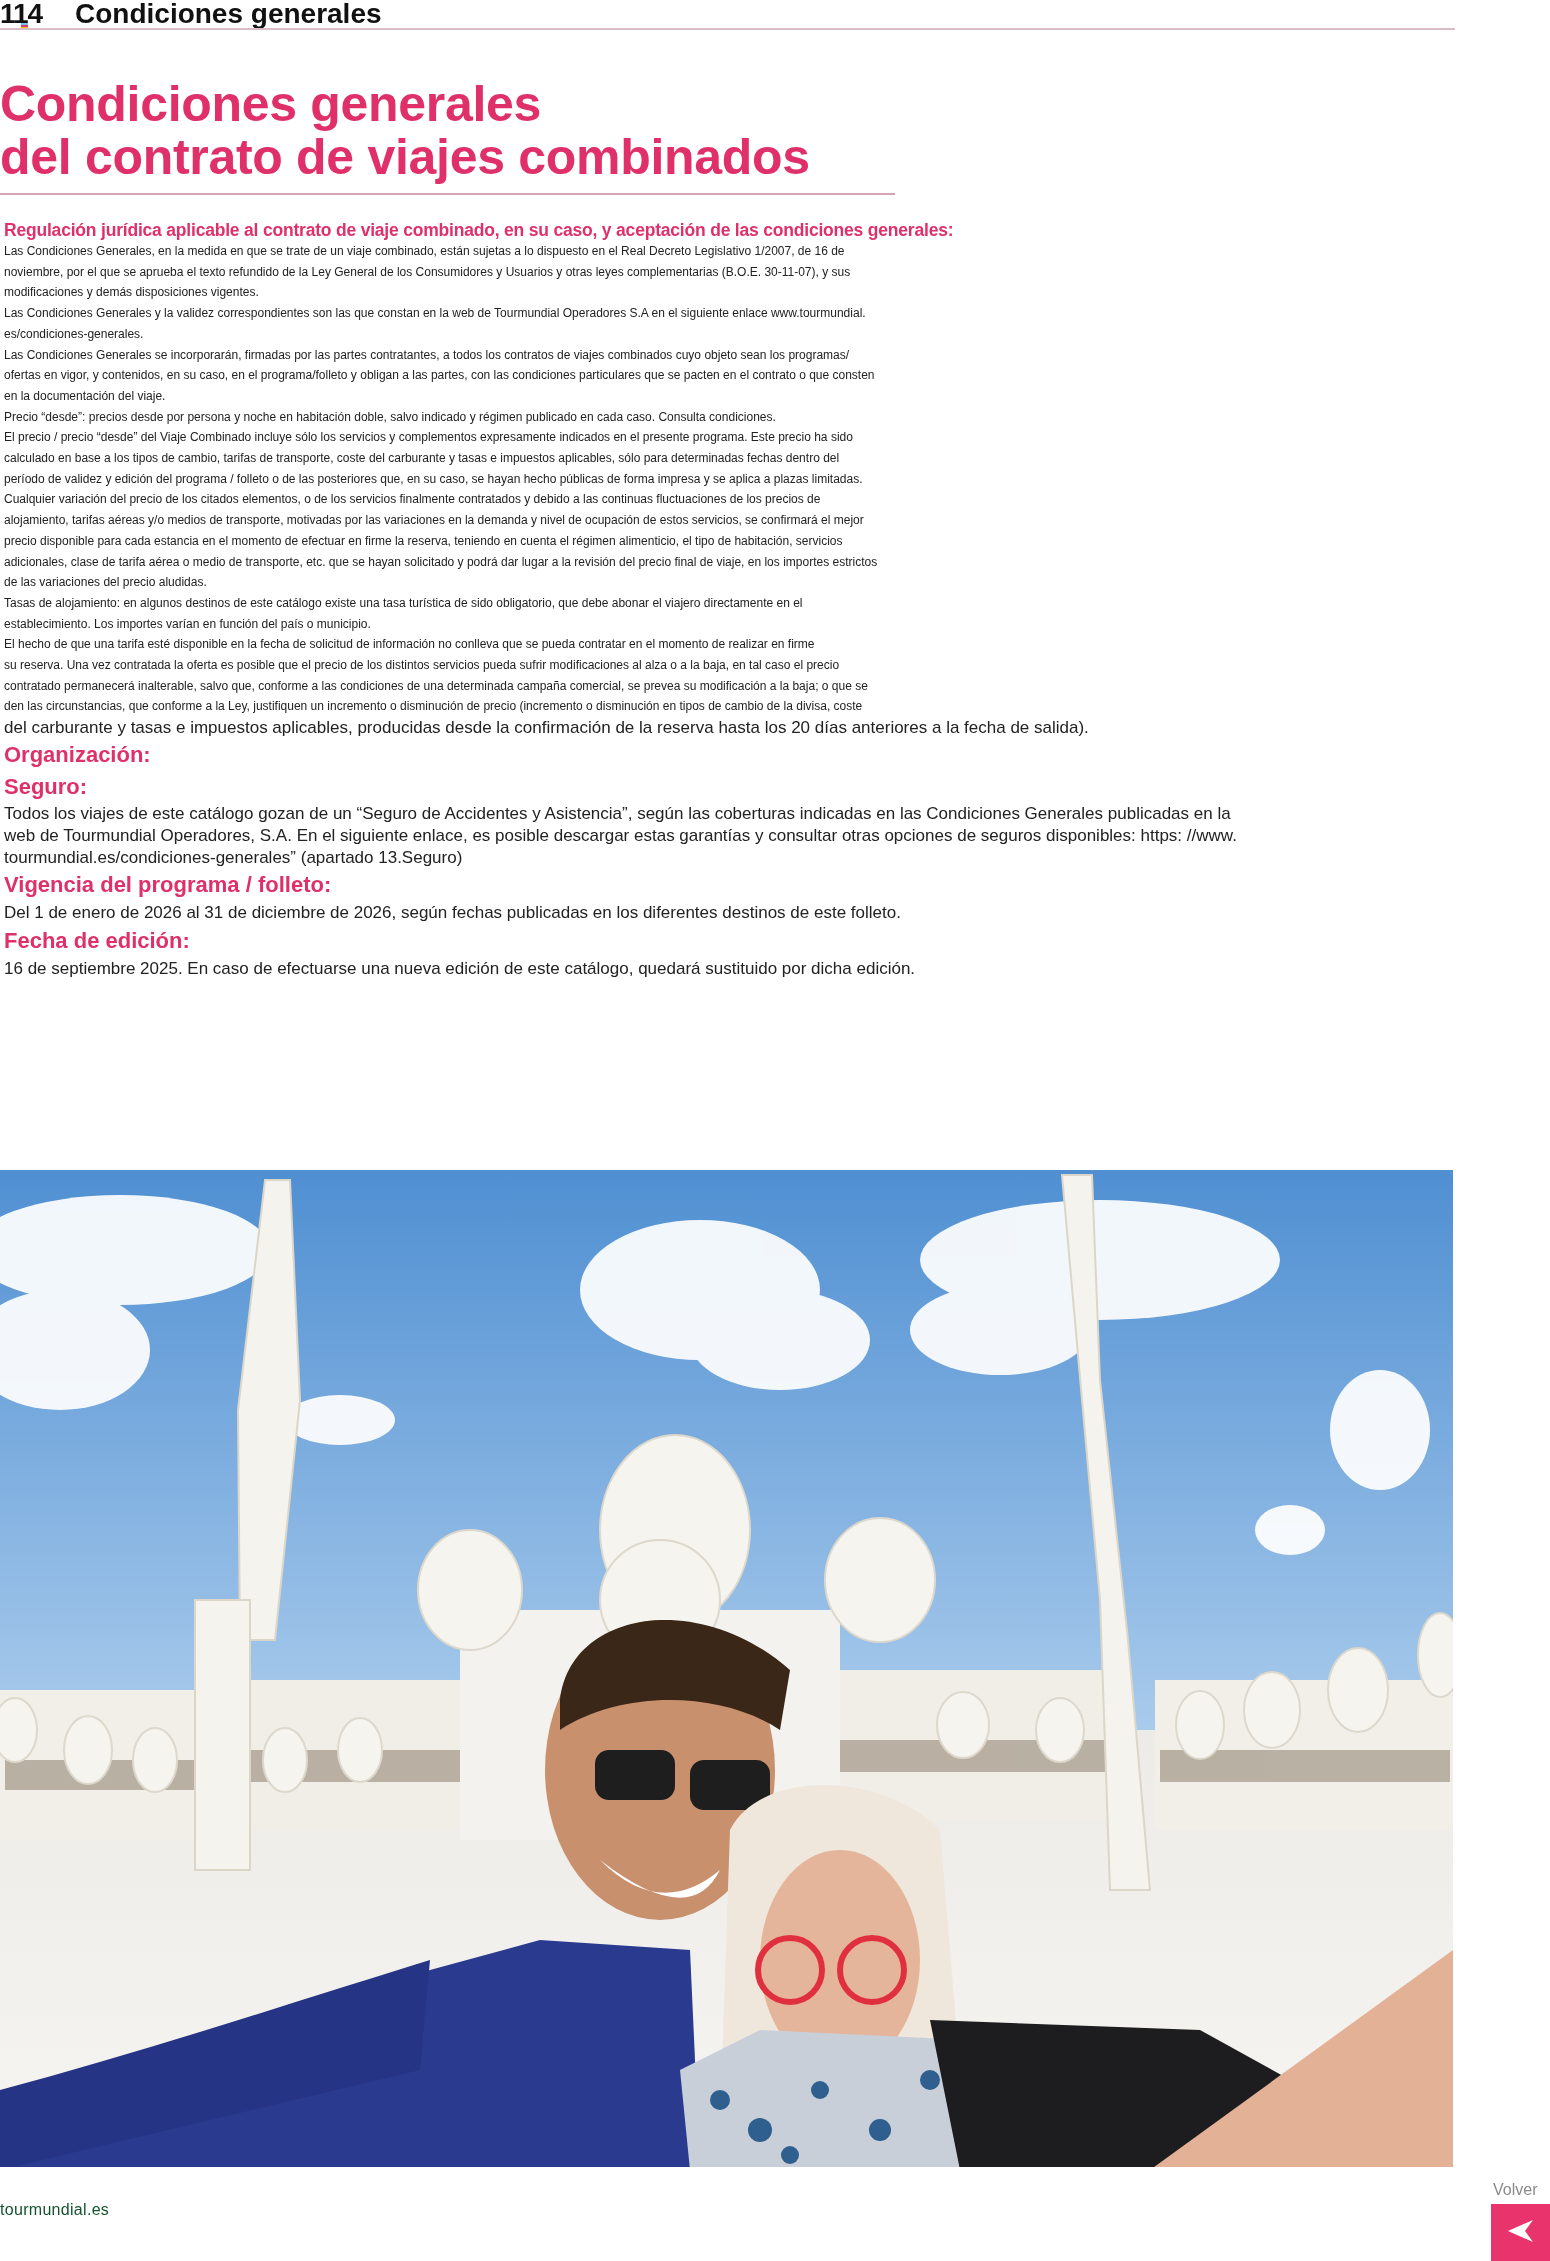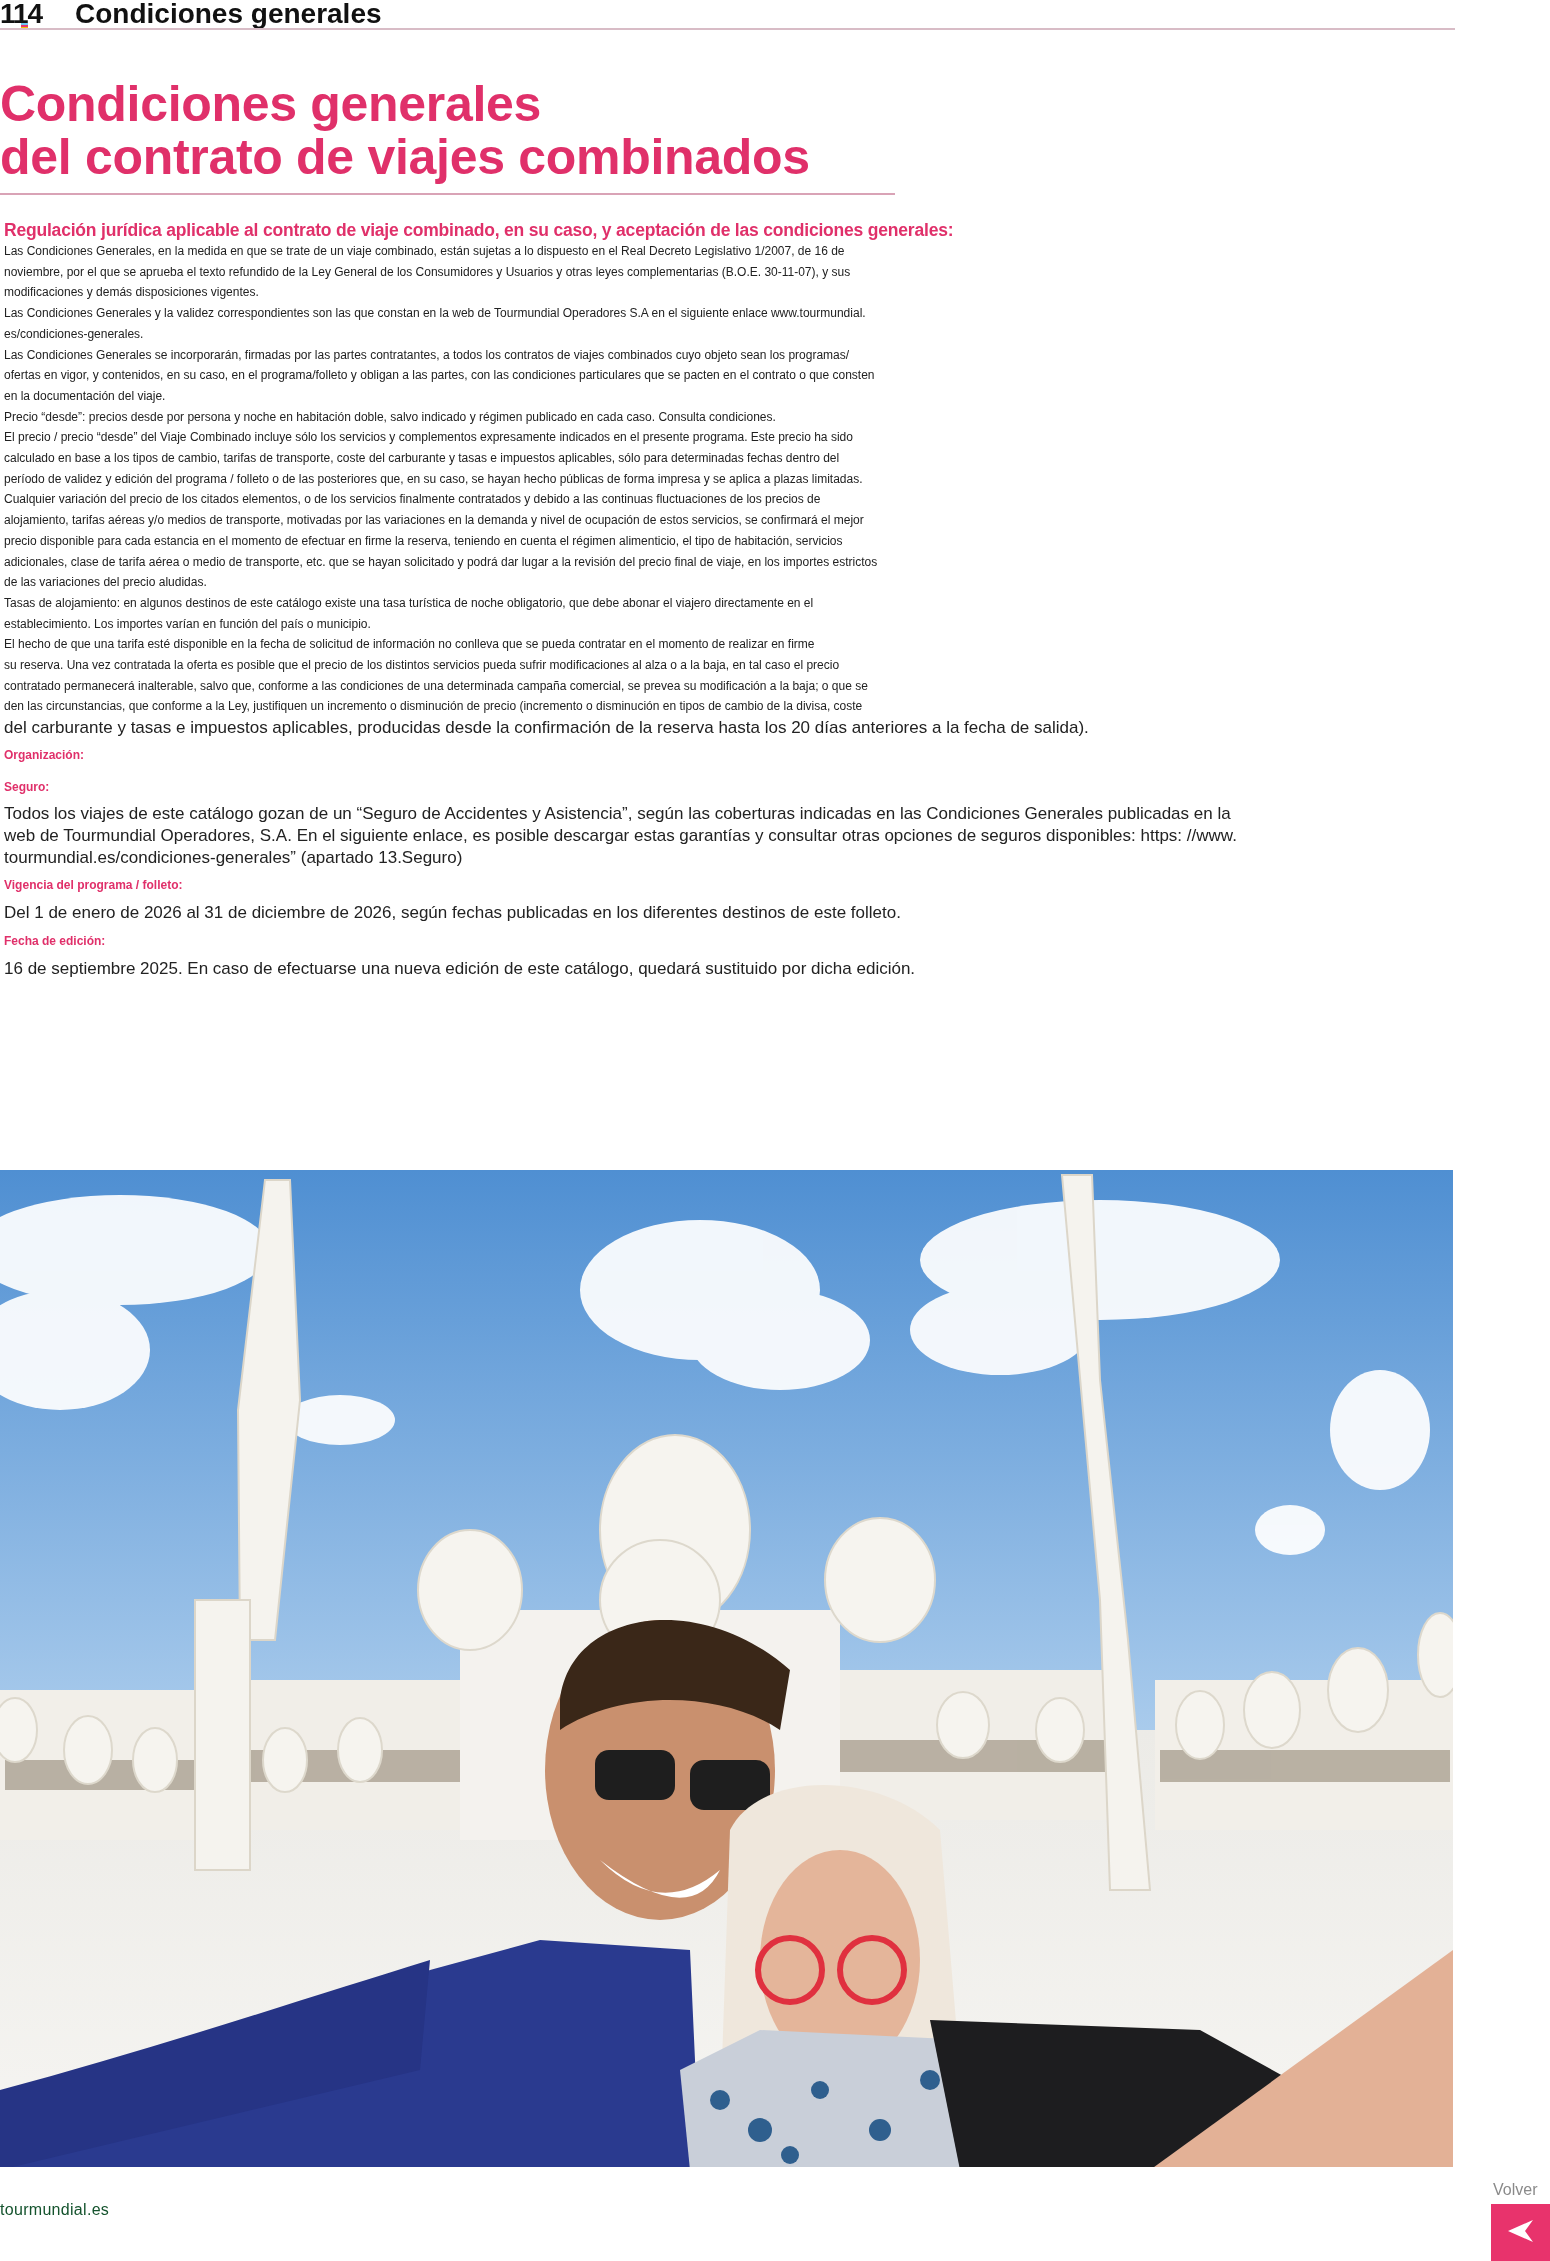--- a/index.html
+++ b/index.html
@@ -15,21 +15,21 @@
   .header-rule { left: 0; top: 28px; width: 1455px; height: 2px; background: #d8bcc6; }
 
   
   .main-title { left: 0; top: 78px; font-size: 50px; line-height: 53px; font-weight: bold;
                 color: #e0306a; letter-spacing: -0.3px; }
   .main-title div { white-space: nowrap; }
   .title-rule { left: 0; top: 193px; width: 895px; height: 2px; background: #d9a3b6; }
 
   
   .content { left: 4px; top: 219px; width: 1458px; }
-  .sec-h { font-size: 12px; font-weight: bold; color: #e0306a; line-height: 22px; margin: 0; }
+  .sec-h { font-size: 22px; font-weight: bold; color: #e0306a; line-height: 22px; margin: 0; }
   .sec-h.first { font-size: 17.5px; letter-spacing: -0.2px; }
   .p { font-size: 12px; line-height: 20.7px; color: #222; margin: 0; }
   .p-lg { font-size: 17px; line-height: 22px; color: #222; margin: 0; }
   .gap-sm { height: 5px; }
   .gap-md { height: 6px; }
 
   
   .photo { left: 0; top: 1170px; width: 1453px; height: 997px; overflow: hidden;
            background: linear-gradient(180deg, #5e9ad6 0%, #8ebbe6 28%, #e9eef3 55%, #f1f1ef 100%); }
   .photo svg { display: block; }
@@ -68,21 +68,21 @@
     <p class="p">en la documentación del viaje.</p>
     <p class="p">Precio “desde”: precios desde por persona y noche en habitación doble, salvo indicado y régimen publicado en cada caso. Consulta condiciones.</p>
     <p class="p">El precio / precio “desde” del Viaje Combinado incluye sólo los servicios y complementos expresamente indicados en el presente programa. Este precio ha sido</p>
     <p class="p">calculado en base a los tipos de cambio, tarifas de transporte, coste del carburante y tasas e impuestos aplicables, sólo para determinadas fechas dentro del</p>
     <p class="p">período de validez y edición del programa / folleto o de las posteriores que, en su caso, se hayan hecho públicas de forma impresa y se aplica a plazas limitadas.</p>
     <p class="p">Cualquier variación del precio de los citados elementos, o de los servicios finalmente contratados y debido a las continuas fluctuaciones de los precios de</p>
     <p class="p">alojamiento, tarifas aéreas y/o medios de transporte, motivadas por las variaciones en la demanda y nivel de ocupación de estos servicios, se confirmará el mejor</p>
     <p class="p">precio disponible para cada estancia en el momento de efectuar en firme la reserva, teniendo en cuenta el régimen alimenticio, el tipo de habitación, servicios</p>
     <p class="p">adicionales, clase de tarifa aérea o medio de transporte, etc. que se hayan solicitado y podrá dar lugar a la revisión del precio final de viaje, en los importes estrictos</p>
     <p class="p">de las variaciones del precio aludidas.</p>
-    <p class="p">Tasas de alojamiento: en algunos destinos de este catálogo existe una tasa turística de noche obligatorio, que debe abonar el viajero directamente en el</p>
+    <p class="p">Tasas de alojamiento: en algunos destinos de este catálogo existe una tasa turística de sido obligatorio, que debe abonar el viajero directamente en el</p>
     <p class="p">establecimiento. Los importes varían en función del país o municipio.</p>
     <p class="p">El hecho de que una tarifa esté disponible en la fecha de solicitud de información no conlleva que se pueda contratar en el momento de realizar en firme</p>
     <p class="p">su reserva. Una vez contratada la oferta es posible que el precio de los distintos servicios pueda sufrir modificaciones al alza o a la baja, en tal caso el precio</p>
     <p class="p">contratado permanecerá inalterable, salvo que, conforme a las condiciones de una determinada campaña comercial, se prevea su modificación a la baja; o que se</p>
     <p class="p">den las circunstancias, que conforme a la Ley, justifiquen un incremento o disminución de precio (incremento o disminución en tipos de cambio de la divisa, coste</p>
     <p class="p-lg">del carburante y tasas e impuestos aplicables, producidas desde la confirmación de la reserva hasta los 20 días anteriores a la fecha de salida).</p>
   </section>
 
   <div class="gap-sm"></div>
   <section>

